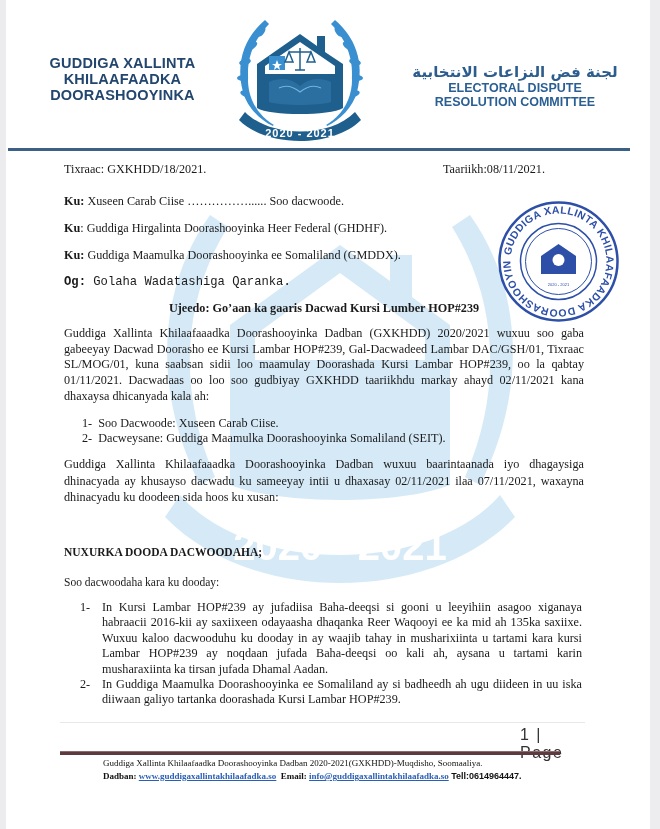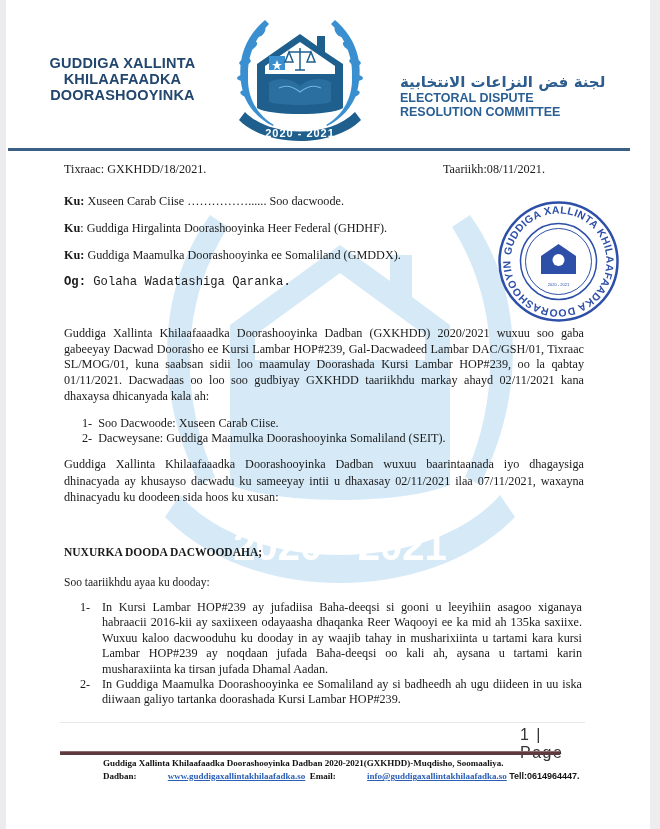--- a/index.html
+++ b/index.html
@@ -7,42 +7,42 @@
     body { position: relative; font-family: "Liberation Serif", serif; color: #1a1a1a; }
 
     .page-frame { position: absolute; left: 0; top: 0; width: 660px; height: 829px; background: #ffffff; }
     .frame-left { position: absolute; left: 0; top: 0; width: 6px; height: 829px; background: #ececee; }
     .frame-right { position: absolute; right: 0; top: 0; width: 10px; height: 829px; background: #ededef; }
 
     
     .header { position: absolute; left: 0; top: 0; width: 656px; height: 150px; }
     .hdr-left { position: absolute; left: 30px; top: 55px; width: 185px; text-align: center;
       font-family: "Liberation Sans", sans-serif; font-weight: bold; color: #23466e; font-size: 14.5px; line-height: 16px; letter-spacing: 0.2px; }
-    .hdr-right { position: absolute; left: 400px; top: 73px; width: 230px; text-align: left;
+    .hdr-right { position: absolute; left: 400px; top: 63px; width: 230px; text-align: center;
       font-family: "Liberation Sans", sans-serif; font-weight: bold; color: #2a5f94; font-size: 12.5px; line-height: 14px; }
     .hdr-right .arabic { font-size: 15px; line-height: 18px; color: #2c5d8e; font-weight: bold; font-family: "DejaVu Sans", sans-serif; }
     .logo { position: absolute; left: 225px; top: 12px; width: 150px; height: 132px; }
     .header-rule { position: absolute; left: 8px; top: 148px; width: 622px; height: 3px; background: #3b5f85; }
 
     
     .watermark { position: absolute; left: 140px; top: 195px; width: 400px; height: 395px; opacity: 0.23; pointer-events: none; }
 
     
     .stamp { position: absolute; left: 497px; top: 200px; width: 123px; height: 123px; }
 
     .text { position: absolute; font-size: 12.2px; line-height: 15px; }
     .b { font-weight: bold; }
     .justify { text-align: justify; text-align-last: left; }
     .center { text-align: center; }
-    .link { color: #2b5fb5; text-decoration: underline; margin-left: 29px; }
+    .link { color: #2b5fb5; text-decoration: underline; }
 
     .footer-rule-thin { position: absolute; left: 60px; top: 722px; width: 525px; height: 1px; background: #e8e8e8; }
     .page-num { position: absolute; left: 520px; top: 726px; width: 60px; font-family: "Liberation Sans", sans-serif; font-size: 16px; letter-spacing: 1.5px; color: #333; }
     .footer-bar { position: absolute; left: 60px; top: 751px; width: 500px; height: 4px; background: #5e3a3f; border-top: 1px solid #8c6b6f; }
-    .footer-line1 { position: absolute; left: 103px; top: 757px; font-size: 9px; font-weight: bold; line-height: 13px; color: #111; white-space: nowrap; }
+    .footer-line1 { position: absolute; left: 103px; top: 757px; font-size: 9px; font-weight: normal; line-height: 13px; color: #111; white-space: nowrap; }
     .footer-line2 { position: absolute; left: 103px; top: 770px; font-size: 9px; font-weight: bold; line-height: 13px; color: #111; white-space: nowrap; }
     .footer-line2 .sans { font-family: "Liberation Sans", sans-serif; }
   </style>
 </head>
 <body>
 
 <div class="page-frame">
   <div class="frame-left"></div>
   <div class="frame-right"></div>
 
@@ -140,32 +140,33 @@
   <div class="text" style="left:64px; top:221px;">
     <span class="b">Ku</span><span>: Guddiga Hirgalinta Doorashooyinka Heer Federal (GHDHF).</span>
   </div>
   <div class="text" style="left:64px; top:248px;">
     <span class="b">Ku:</span><span> Guddiga Maamulka Doorashooyinka ee Somaliland (GMDDX).</span>
   </div>
   <div class="text" style="left:64px; top:275px;font-family:Liberation Mono, monospace;">
     <span class="b">Og:</span><span> Golaha Wadatashiga Qaranka.</span>
   </div>
 
+  <div class="text b center" style="left:64px; top:301px; width:520px;">Ujeedo: Go’aan ka gaaris Dacwad Kursi Lumber HOP#239</div>
 
   <div class="text justify" style="left:64px; top:326px; width:520px; line-height:15.7px;">Guddiga Xallinta Khilaafaaadka Doorashooyinka Dadban (GXKHDD) 2020/2021 wuxuu soo gaba gabeeyay Dacwad Doorasho ee Kursi Lambar HOP#239, Gal-Dacwadeed Lambar DAC/GSH/01, Tixraac SL/MOG/01, kuna saabsan sidii loo maamulay Doorashada Kursi Lambar HOP#239,  oo la qabtay 01/11/2021. Dacwadaas oo loo soo gudbiyay GXKHDD taariikhdu markay ahayd 02/11/2021 kana dhaxaysa dhicanyada kala ah:</div>
 
   <div class="text" style="left:82px; top:416px;">
     <div><span>1-</span>&nbsp;&nbsp;<span>Soo Dacwoode: Xuseen Carab Ciise.</span></div>
     <div><span>2-</span>&nbsp;&nbsp;<span>Dacweysane: Guddiga Maamulka Doorashooyinka Somaliland (SEIT).</span></div>
   </div>
 
   <div class="text justify" style="left:64px; top:456px; width:520px; line-height:16.5px;">Guddiga Xallinta Khilaafaaadka Doorashooyinka Dadban wuxuu baarintaanada iyo dhagaysiga dhinacyada ay khusayso dacwadu ku sameeyay intii u dhaxasay   02/11/2021 ilaa 07/11/2021, waxayna dhinacyadu ku doodeen sida hoos ku xusan:</div>
 
   <div class="text b" style="left:64px; top:545px; font-size:11.5px;">NUXURKA DOODA DACWOODAHA;</div>
-  <div class="text" style="left:64px; top:575px; font-size:11.5px;">Soo taariikhdu ayaa ku dooday:</div>
+  <div class="text" style="left:64px; top:575px; font-size:11.5px;">Soo dacwoodaha kara ku dooday:</div>
 
   <div>
     <div class="text" style="left:80px; top:600px;">1-</div>
     <div class="text justify" style="left:102px; top:600px; width:480px; line-height:15.4px;">In Kursi Lambar HOP#239 ay jufadiisa Baha-deeqsi si gooni u leeyihiin asagoo xiganaya habraacii 2016-kii ay saxiixeen odayaasha dhaqanka Reer Waqooyi ee ka mid ah 135ka saxiixe. Wuxuu kaloo dacwooduhu ku dooday in ay waajib tahay in musharixiinta u tartami kara kursi Lambar HOP#239 ay noqdaan jufada Baha-deeqsi oo kali ah, aysana u tartami karin musharaxiinta ka tirsan jufada Dhamal Aadan.</div>
     <div class="text" style="left:80px; top:677px;">2-</div>
     <div class="text justify" style="left:102px; top:677px; width:480px; line-height:15.4px;">In Guddiga Maamulka Doorashooyinka ee Somaliland ay si badheedh ah ugu diideen in uu iska diiwaan galiyo tartanka doorashada Kursi Lambar HOP#239.</div>
   </div>
 
   <div class="footer-rule-thin"></div>
   <div class="page-num">

